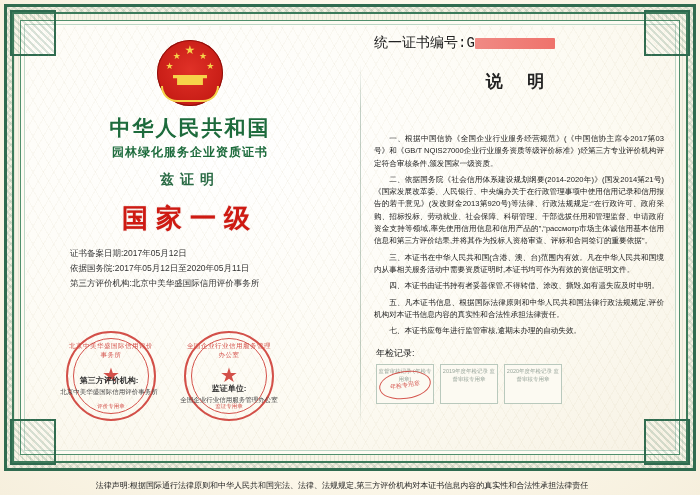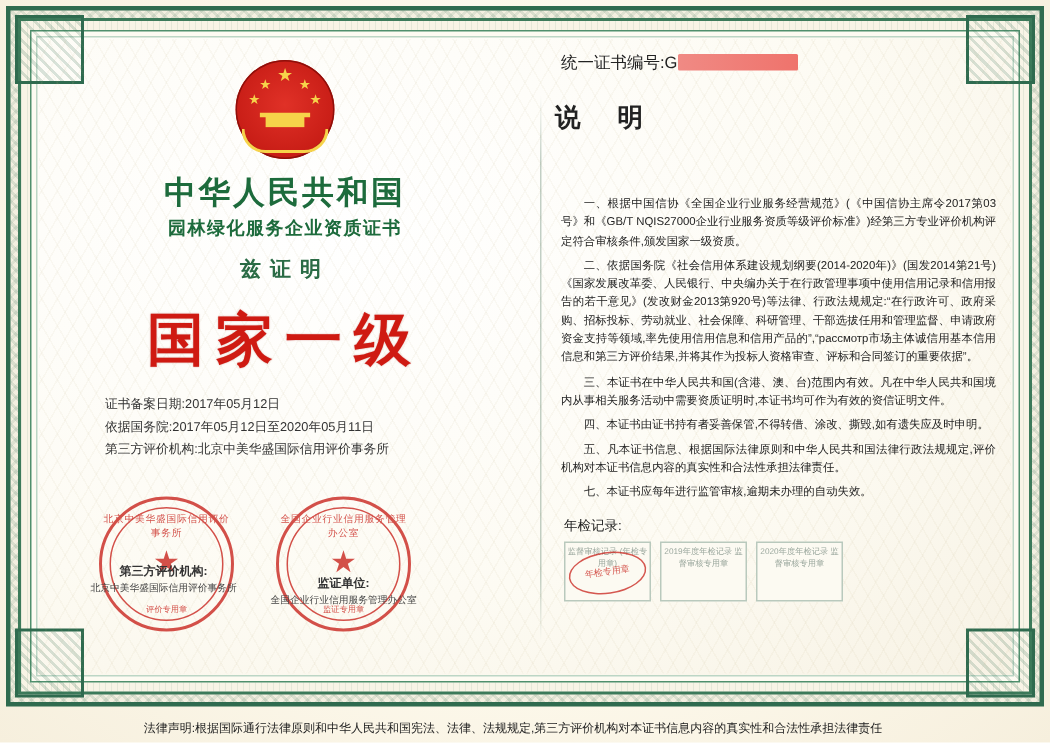--- a/index.html
+++ b/index.html
@@ -117,21 +117,21 @@
     font-family:"DejaVu Sans","Liberation Sans",sans-serif;
   }
   .subtitle{
     font-size:14px;font-weight:bold;color:#2a6b45;letter-spacing:6px;margin:10px 0 6px 0;
   }
   .body-text{
     font-size:9px;line-height:1.5;color:#333;text-align:left;
     padding:0 16px;margin-top:4px;
   }
   .grade{
-    font-size:38px;font-weight:bold;color:#cf1a12;letter-spacing:8px;
+    font-size:26px;font-weight:bold;color:#cf1a12;letter-spacing:8px;
     margin:12px 0 10px 0;
     text-shadow:0 0 1px rgba(160,20,14,0.5);
     font-family:"DejaVu Sans","Liberation Sans",sans-serif;
   }
   .meta{
     font-size:8.5px;line-height:1.75;color:#333;text-align:left;padding-left:36px;
   }
   
   .seals{position:absolute;left:0;right:0;bottom:26px;height:90px;}
   .seal{
@@ -159,29 +159,29 @@
   .seal-caption{
     position:absolute;font-size:8px;color:#333;text-align:center;width:150px;
   }
   .seal-caption.one{left:0px;top:44px;}
   .seal-caption.two{left:120px;top:52px;}
   .seal-caption .label{font-weight:bold;}
   .seal-caption .org{font-size:6.5px;color:#444;display:block;margin-top:2px;}
 
   
   .certno{
-    font-size:11px;color:#222;margin:4px 0 0 4px;white-space:nowrap;
+    font-size:14px;color:#222;margin:4px 0 0 4px;white-space:nowrap;font-family:Liberation Mono, monospace;
   }
   .certno .redacted{
     display:inline-block;width:80px;height:11px;vertical-align:-2px;
     background:linear-gradient(to right,#f08a84,#ef736c);
     border-radius:1px;
   }
   .shuoming{
-    font-size:17px;font-weight:bold;color:#222;text-align:left;
+    font-size:17px;font-weight:bold;color:#222;text-align:center;
     letter-spacing:10px;margin:18px 0 20px 0;
   }
   .clauses{font-size:7.6px;line-height:1.62;color:#222;text-align:justify;padding:0 6px 0 4px;margin-top:40px;}
   .clauses p{margin:0 0 4px 0;text-indent:2em;}
   .annual{font-size:9px;color:#222;margin:10px 0 4px 6px;}
   .annual-boxes{display:flex;gap:6px;padding-left:6px;}
   .abox{
     width:58px;height:40px;border:1px solid #b9c9bd;background:#fcfaf2;
     font-size:5.5px;color:#9aa79d;text-align:center;padding-top:3px;box-sizing:border-box;
     line-height:1.35;

